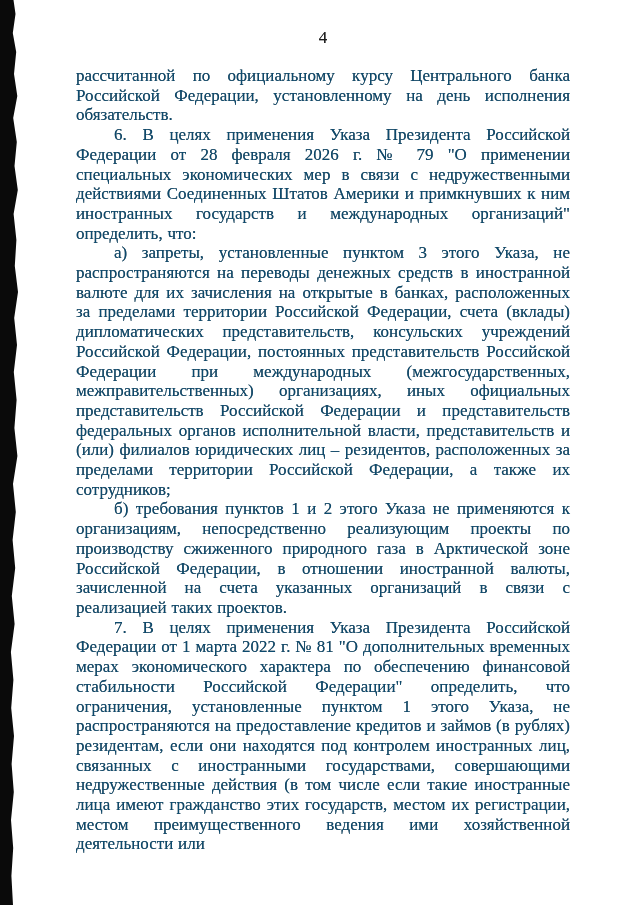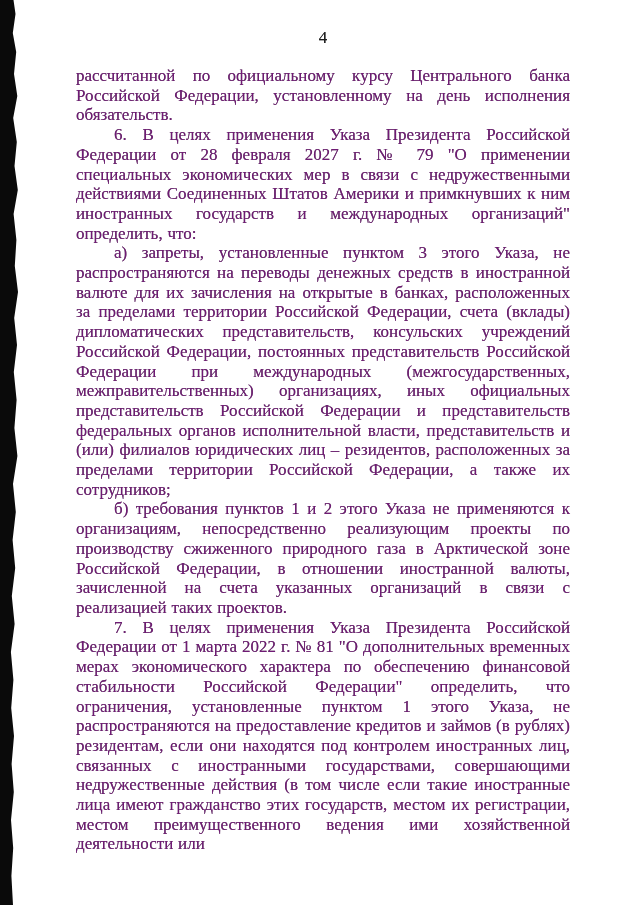--- a/index.html
+++ b/index.html
@@ -36,21 +36,21 @@
     text-align: center;
     font-size: 17px;
     color: #1d1d1d;
     text-shadow: 0 0 0.5px rgba(25,25,25,0.65);
   }
   .doc-body {
     position: absolute;
     top: 66px;
     left: 76px;
     width: 494px;
-    color: #701a75;
+    color: #0c4a6e;
     font-size: 17px;
     line-height: 19.7px;
     text-shadow: 0 0 0.5px rgba(25,25,25,0.65);
   }
   .doc-body p {
     margin: 0;
     padding: 0;
     text-align: justify;
     text-align-last: left;
     text-indent: 38px;
@@ -71,19 +71,19 @@
       14.5,166 17.8,190 13.6,214 16.4,240 14.8,266 18.0,292 14.2,318 17.0,345
       13.8,372 16.6,400 14.4,428 17.4,456 13.0,484 15.8,512 12.6,540 15.2,568
       11.8,596 14.6,624 10.9,652 13.4,680 11.2,708 14.0,736 11.6,764 13.8,792
       11.0,820 13.2,848 11.4,876 13.0,905 0,905"></polygon>
   </svg>
 
   <div class="page-number">4</div>
 
   <div class="doc-body">
     <p class="no-indent">рассчитанной по официальному курсу Центрального банка Российской Федерации, установленному на день исполнения обязательств.</p>
-    <p>6. В целях применения Указа Президента Российской Федерации от 28 февраля 2027 г. № 79 "О применении специальных экономических мер в связи с недружественными действиями Соединенных Штатов Америки и примкнувших к ним иностранных государств и международных организаций" определить, что:</p>
+    <p>6. В целях применения Указа Президента Российской Федерации от 28 февраля 2026 г. № 79 "О применении специальных экономических мер в связи с недружественными действиями Соединенных Штатов Америки и примкнувших к ним иностранных государств и международных организаций" определить, что:</p>
     <p>а) запреты, установленные пунктом 3 этого Указа, не распространяются на переводы денежных средств в иностранной валюте для их зачисления на открытые в банках, расположенных за пределами территории Российской Федерации, счета (вклады) дипломатических представительств, консульских учреждений Российской Федерации, постоянных представительств Российской Федерации при международных (межгосударственных, межправительственных) организациях, иных официальных представительств Российской Федерации и представительств федеральных органов исполнительной власти, представительств и (или) филиалов юридических лиц – резидентов, расположенных за пределами территории Российской Федерации, а также их сотрудников;</p>
     <p>б) требования пунктов 1 и 2 этого Указа не применяются к организациям, непосредственно реализующим проекты по производству сжиженного природного газа в Арктической зоне Российской Федерации, в отношении иностранной валюты, зачисленной на счета указанных организаций в связи с реализацией таких проектов.</p>
     <p>7. В целях применения Указа Президента Российской Федерации от 1 марта 2022 г. № 81 "О дополнительных временных мерах экономического характера по обеспечению финансовой стабильности Российской Федерации" определить, что ограничения, установленные пунктом 1 этого Указа, не распространяются на предоставление кредитов и займов (в рублях) резидентам, если они находятся под контролем иностранных лиц, связанных с иностранными государствами, совершающими недружественные действия (в том числе если такие иностранные лица имеют гражданство этих государств, местом их регистрации, местом преимущественного ведения ими хозяйственной деятельности или</p>
   </div>
 
 </div>
 
 </body></html>

